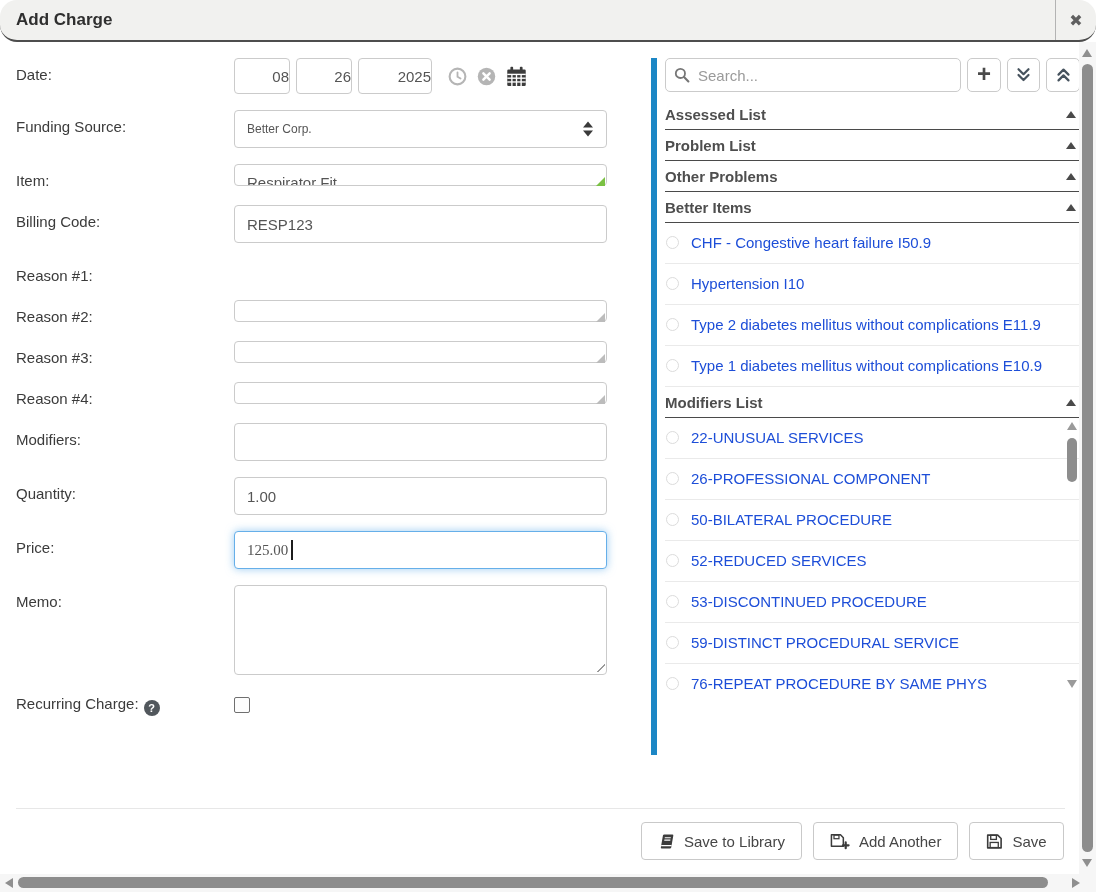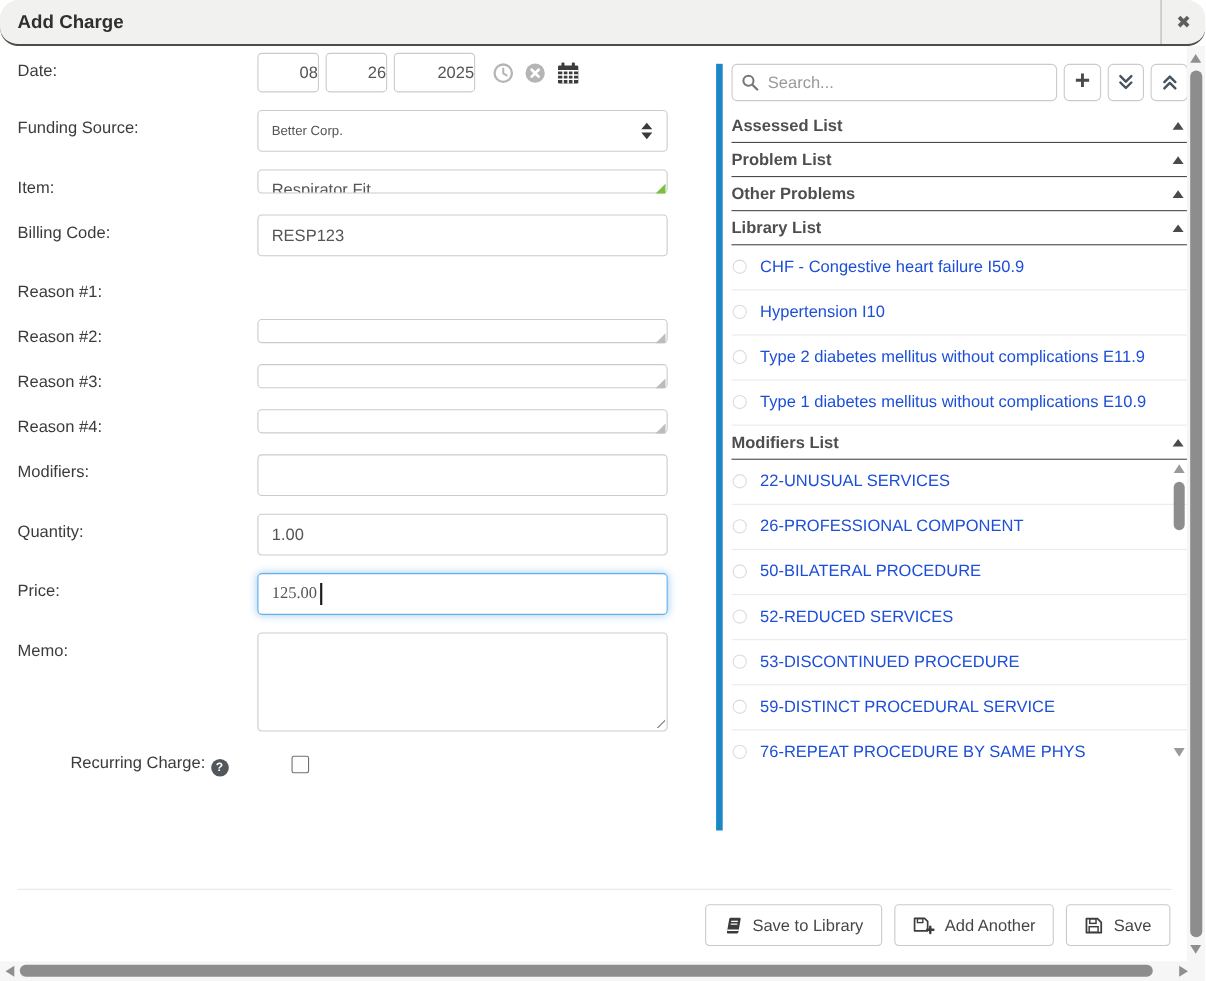--- a/index.html
+++ b/index.html
@@ -10,21 +10,21 @@
   
   .hdr { position:absolute; top:0; left:0; right:0; height:42px; background:#f1f1ef;
          border-bottom:2px solid #4d4d4d;border-radius:17px; }
   .hdr-title { position:absolute; left:16px; top:0; line-height:40px; font-size:17px;
          font-weight:bold; color:#2f2f2f; }
   .hdr-close { position:absolute; right:0; top:0; width:41px; height:40px; border-left:1px solid #b3b3b3;
          display:flex; align-items:center; justify-content:center; cursor:pointer; }
   .hdr-close span { font-size:16px; font-weight:bold; color:#5f5f5f; }
 
   
-  .form { position:absolute; left:16px; top:48px; width:592px; }
+  .form { position:absolute; left:16px; top:58px; width:592px; }
   .frow { display:flex; margin-bottom:16px; }
   .flabel { width:218px; padding-top:8px; font-size:15px; color:#3b3b3b; }
   .fctrl { width:373px; position:relative; }
   .txt { width:100%; height:38px; border:1px solid #cbcbcb; border-radius:4px; padding:0 12px;
          font-size:15px; color:#555; font-family:inherit; outline:none; background:#fff; }
   .ta { width:100%; height:22px; border:1px solid #cbcbcb; border-radius:4px; padding:9px 12px;
          font-size:15px; color:#555; font-family:inherit; resize:none; overflow:hidden; outline:none; display:block; }
   .ta.memo { height:90px; }
   .grip { position:absolute; right:2px; bottom:3px; width:0; height:0;
           border-left:9px solid transparent; border-bottom:9px solid #bcbcbc; cursor:nwse-resize; }
@@ -233,21 +233,21 @@
     </div>
 
     <div class="frow">
       <div class="flabel">Memo:</div>
       <div class="fctrl">
         <textarea class="ta memo" style=""></textarea>
         <span class="grip lines"></span>
       </div>
     </div>
 
-    <div class="frow" style="margin-bottom:0;margin-left:48px;">
+    <div class="frow" style="margin-bottom:0;">
       <div class="flabel" style="width:218px; padding-top:4px;">
         <span>Recurring Charge:</span><span class="help">?</span>
       </div>
       <div class="fctrl">
         <input type="checkbox" class="chk" style="">
       </div>
     </div>
   </div>
 
   <div class="panel">
@@ -286,21 +286,21 @@
           </div>
           <div class="acc-header">
             <span>Problem List</span>
             <span class="acc-caret"></span>
           </div>
           <div class="acc-header">
             <span>Other Problems</span>
             <span class="acc-caret"></span>
           </div>
           <div class="acc-header">
-            <span>Library List</span>
+            <span>Better Items</span>
             <span class="acc-caret"></span>
           </div>
           <div>
             <div class="acc-item"><span class="radio"></span><span>CHF - Congestive heart failure I50.9</span></div>
             <div class="acc-item"><span class="radio"></span><span>Hypertension I10</span></div>
             <div class="acc-item"><span class="radio"></span><span>Type 2 diabetes mellitus without complications E11.9</span></div>
             <div class="acc-item"><span class="radio"></span><span>Type 1 diabetes mellitus without complications E10.9</span></div>
           </div>
           <div class="acc-header">
             <span>Modifiers List</span>

